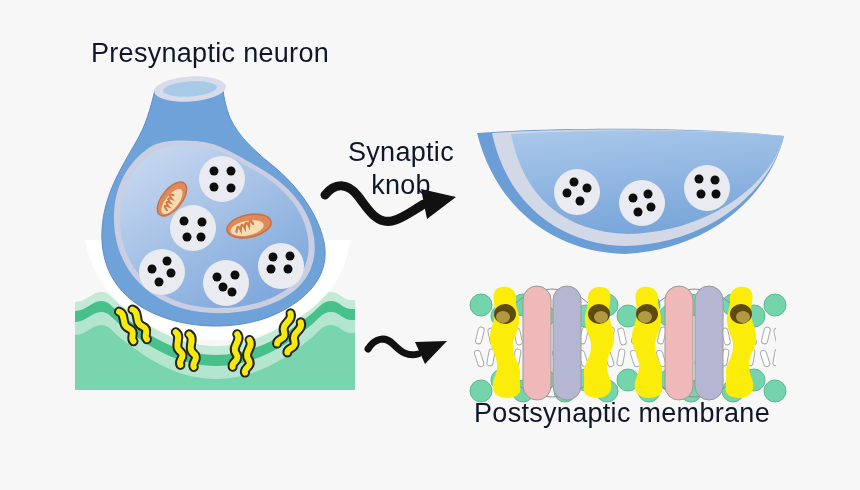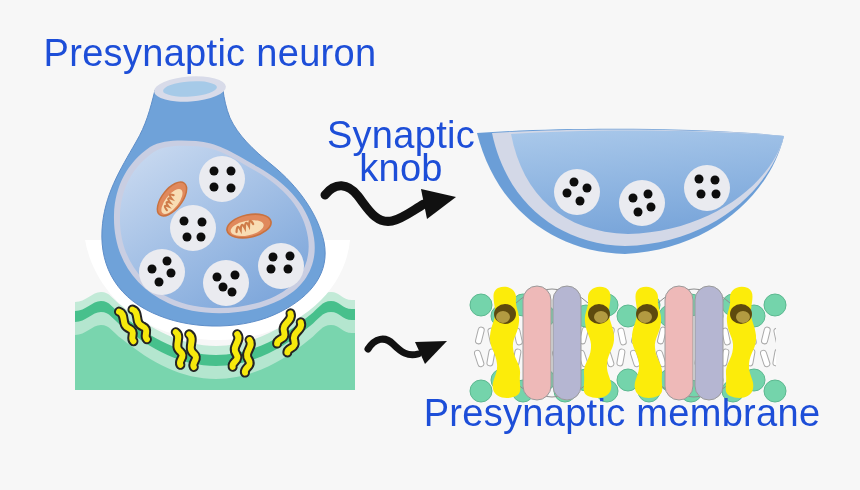--- a/index.html
+++ b/index.html
@@ -2,21 +2,21 @@
 <html><head>
 <meta charset="utf-8">
 <style>
   html,body{margin:0;padding:0;}
   #canvas{
     position:relative;width:860px;height:490px;background:#f7f7f7;
     overflow:hidden;font-family:"Liberation Sans",sans-serif;
   }
   #art{position:absolute;left:0;top:0;}
   .lbl{
-    position:absolute;color:#1d4ed8;font-size:38px;font-weight:500;
+    position:absolute;color:#0f172a;font-size:27px;font-weight:500;
     letter-spacing:.3px;text-align:center;transform:translateX(-50%);
     white-space:nowrap;line-height:33px;
   }
   .lbl.wrap{white-space:normal;width:150px;}
 </style>
 </head>
 <body>
 
 <div id="canvas">
 
@@ -244,18 +244,18 @@
     <polygon points="456,197 427,219 421,189"></polygon>
   </g>
   <g fill="#111111">
     <path d="M368,349 C375,338 385,336 393,344 C401,352 408,357 418,354" fill="none" stroke="#111111" stroke-width="7" stroke-linecap="round"></path>
     <polygon points="447,341 425,364 415,342"></polygon>
   </g>
 </svg>
 
 <div class="lbl" style="left:210px;top:37px">Presynaptic neuron</div>
 
-<div class="lbl wrap" style="left:401px;top:119px">Synaptic knob</div>
-
-
-<div class="lbl" style="left:622px;top:397px">Presynaptic membrane</div>
+<div class="lbl wrap" style="left:401px;top:136px">Synaptic knob</div>
+
+
+<div class="lbl" style="left:622px;top:397px">Postsynaptic membrane</div>
 
 </div>
 
 </body></html>

